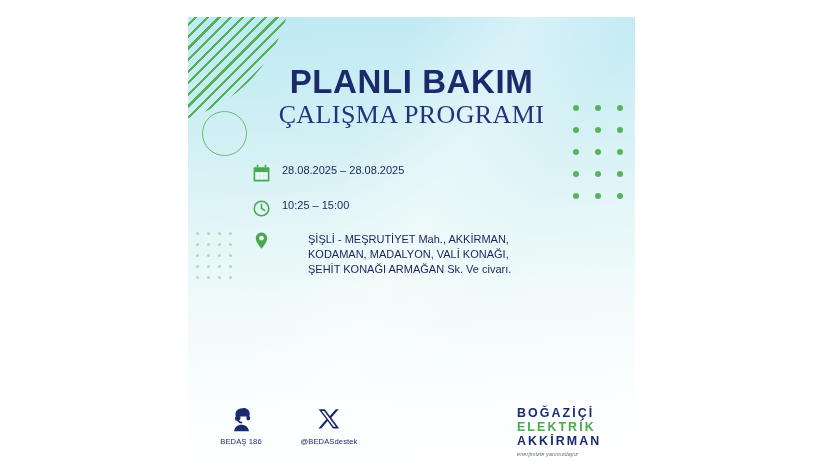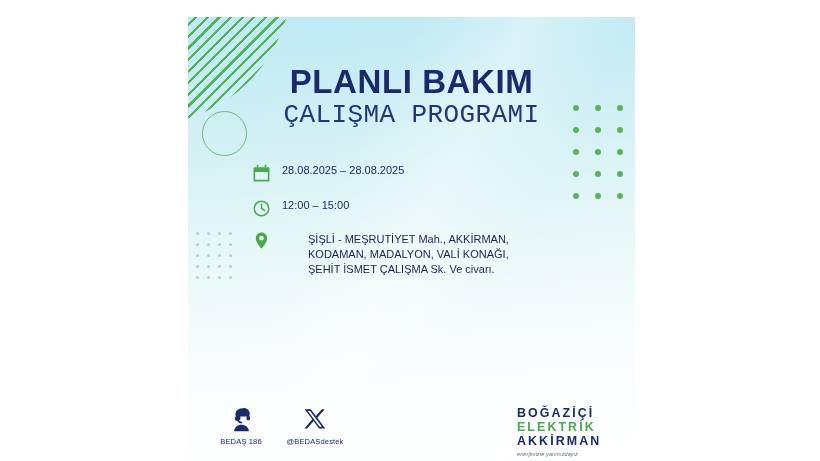--- a/index.html
+++ b/index.html
@@ -123,21 +123,21 @@
     line-height: 1.04;
     font-family: "Liberation Sans", sans-serif;
   }
   #title-sub {
     margin-top: 2px;
     font-size: 26px;
     font-weight: 400;
     letter-spacing: .4px;
     color: #21347d;
     line-height: 1.1;
-    font-family: Liberation Mono, monospace;
+    font-family: Liberation Serif, serif;
   }
 
   
   #info {
     position: absolute;
     left: 58px;
     top: 144px;
     width: 370px;
   }
   .row {
@@ -164,21 +164,21 @@
   .row.addr .ico { height: 22px; align-items: flex-start; }
   .addr-line { display: block; white-space: nowrap; }
 
   
   #footer-contacts {
     position: absolute;
     left: 22px;
     top: 385px;
     display: flex;
     align-items: flex-end;
-    gap: 12px;
+    gap: 26px;
   }
   .contact {
     width: 62px;
     text-align: center;
   }
   .contact .c-ico {
     height: 30px;
     display: flex;
     align-items: flex-end;
     justify-content: center;
@@ -287,35 +287,35 @@
         <span class="txt">28.08.2025 – 28.08.2025</span>
       </div>
 
       <div class="row">
         <span class="ico">
           <svg width="19" height="19" viewBox="0 0 24 24" aria-hidden="true">
             <circle cx="12" cy="12" r="9.2" fill="none" stroke="#4aa84e" stroke-width="1.9"></circle>
             <path d="M12 6.6V12l4 2.4" fill="none" stroke="#4aa84e" stroke-width="1.9" stroke-linecap="round"></path>
           </svg>
         </span>
-        <span class="txt">12:00 – 15:00</span>
+        <span class="txt">10:25 – 15:00</span>
       </div>
 
 
       <div class="row addr">
         <span class="ico">
           <svg width="19" height="19" viewBox="0 0 24 24" aria-hidden="true">
             <path fill="#4aa84e" d="M12 1.8c-4 0-7.2 3.2-7.2 7.2 0 5.4 7.2 13.2 7.2 13.2s7.2-7.8 7.2-13.2c0-4-3.2-7.2-7.2-7.2z"></path>
             <circle cx="12" cy="9" r="2.9" fill="#eaf7f8"></circle>
           </svg>
         </span>
         <span class="txt">
           <span class="addr-line">ŞİŞLİ - MEŞRUTİYET Mah., AKKİRMAN,</span>
           <span class="addr-line">KODAMAN, MADALYON, VALİ KONAĞI,</span>
-          <span class="addr-line">ŞEHİT İSMET ÇALIŞMA Sk. Ve civarı.</span>
+          <span class="addr-line">ŞEHİT KONAĞI ARMAĞAN Sk. Ve civarı.</span>
         </span>
       </div>
 
     </div>
 
     <div id="footer-contacts">
 
       <div class="contact">
         <span class="c-ico">
           <svg width="23" height="25" viewBox="0 0 24 26" aria-hidden="true">

